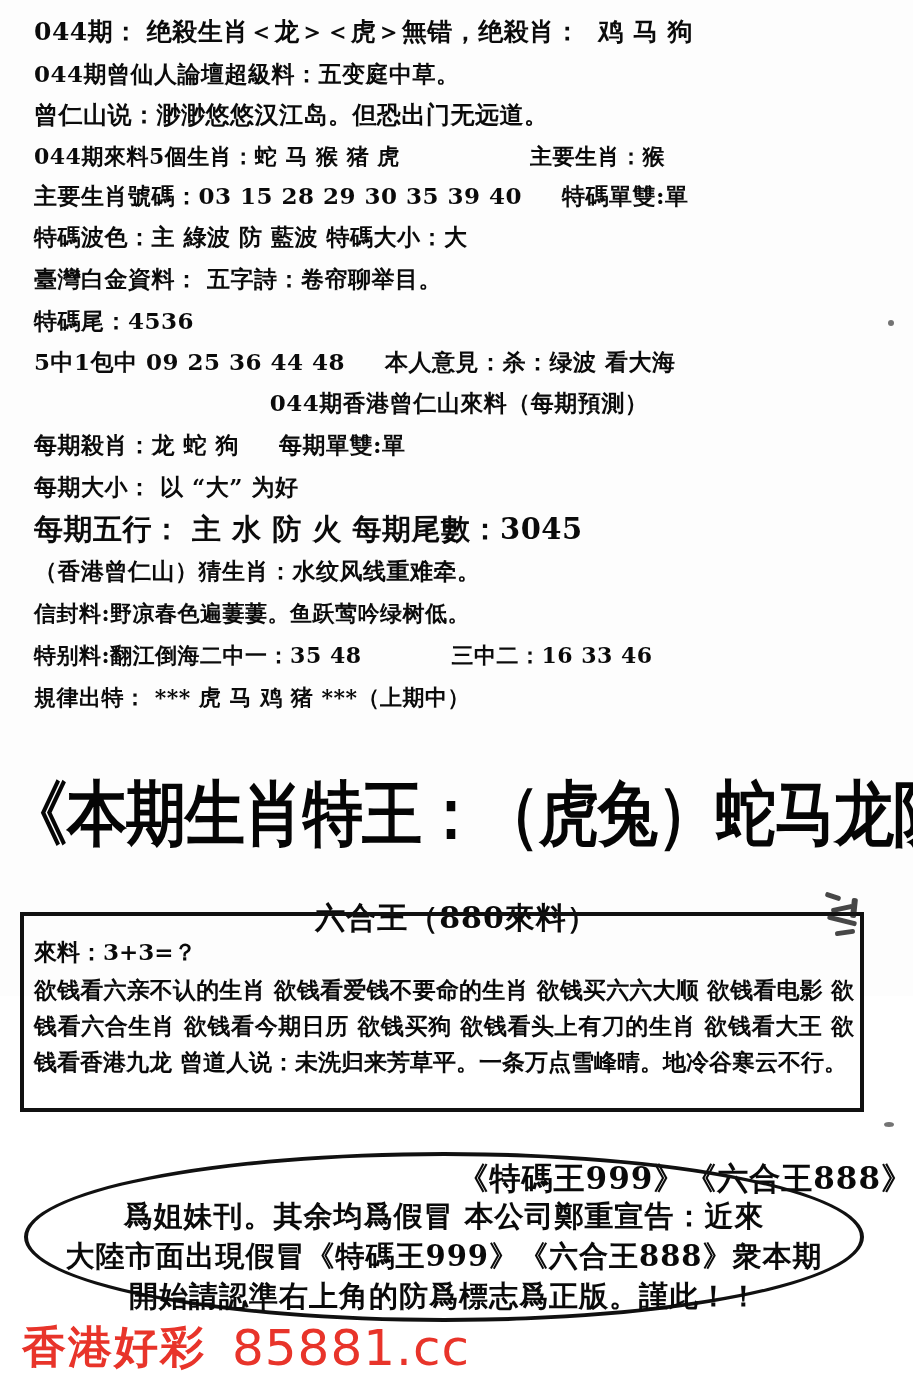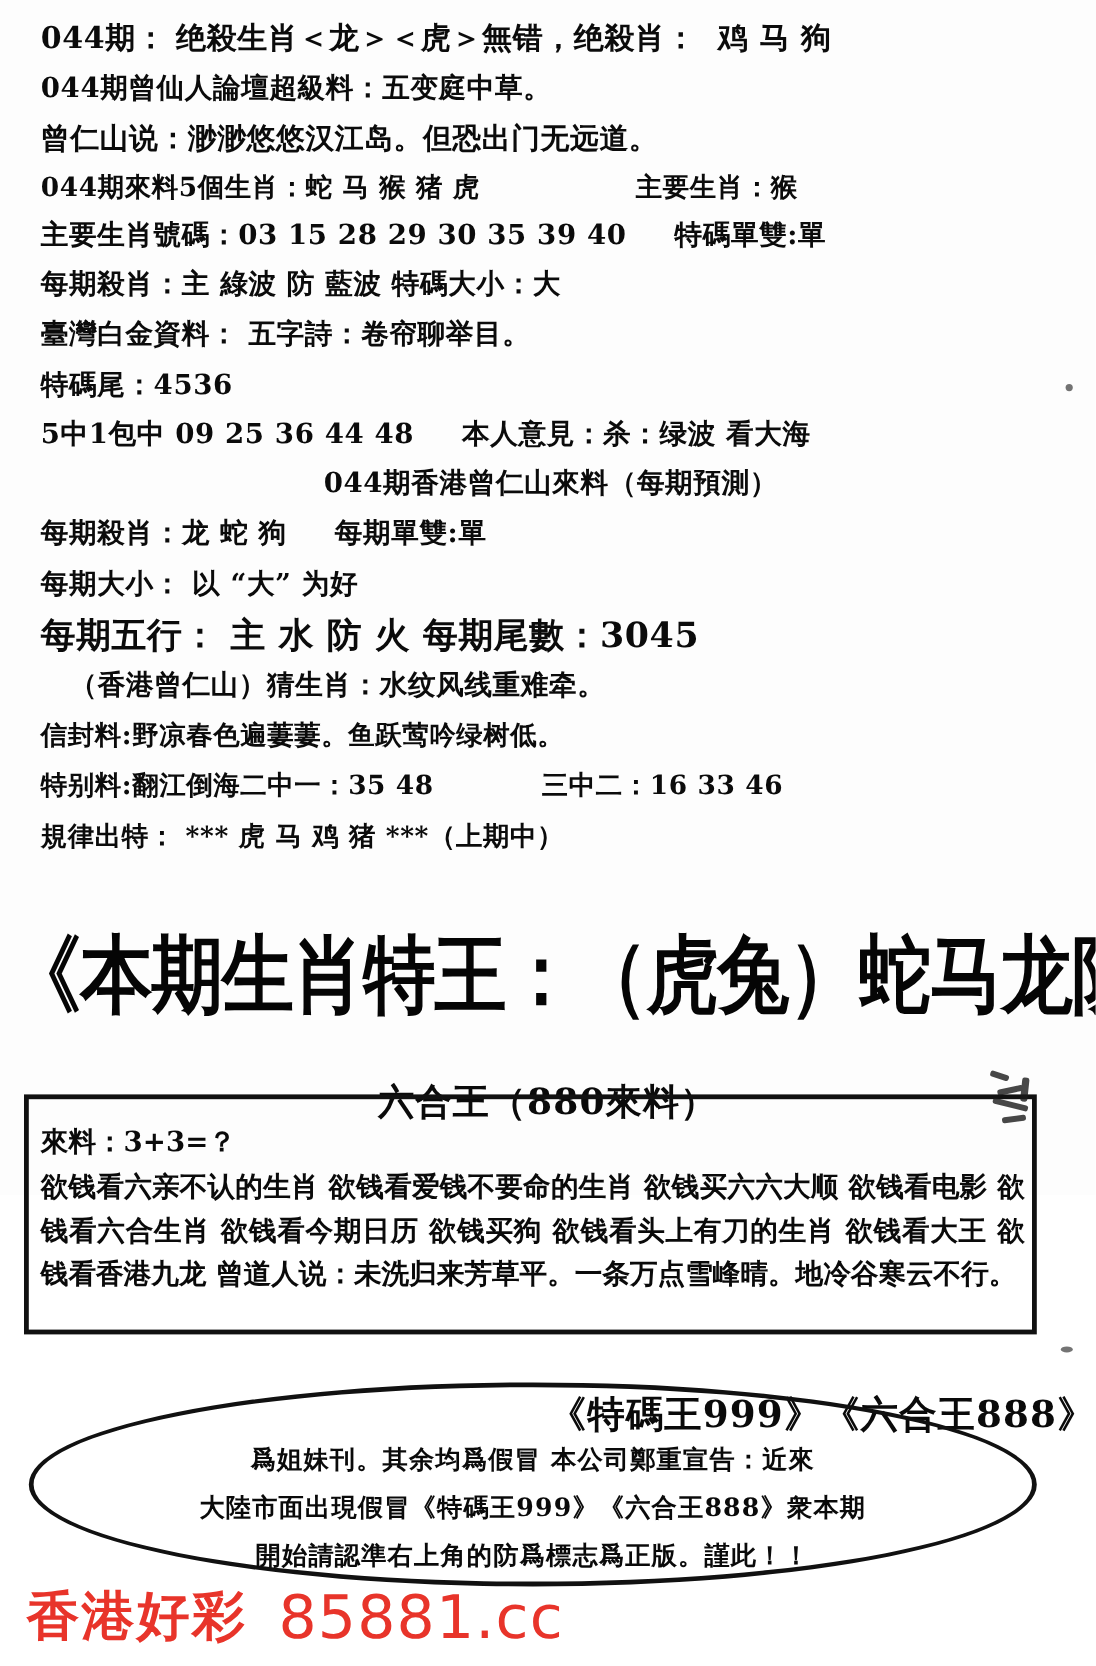--- a/index.html
+++ b/index.html
@@ -50,21 +50,21 @@
   .l04 { font-size: 22px; line-height: 40px; }
   .l05 { font-size: 23px; line-height: 40px; }
   .l06 { font-size: 23px; line-height: 42px; }
   .l07 { font-size: 23px; line-height: 42px; }
   .l08 { font-size: 23px; line-height: 42px; }
   .l09 { font-size: 23px; line-height: 40px; }
   .l10 { font-size: 23px; line-height: 42px; justify-content: center; }
   .l11 { font-size: 23px; line-height: 42px; }
   .l12 { font-size: 23px; line-height: 42px; }
   .l13 { font-size: 29px; line-height: 42px; }
-  .l14 { font-size: 23px; line-height: 42px; margin-left: 24px; }
+  .l14 { font-size: 23px; line-height: 42px; }
   .l15 { font-size: 22px; line-height: 42px; }
   .l16 { font-size: 22px; line-height: 42px; }
   .l17 { font-size: 22px; line-height: 42px; }
 
   .gap-sm { width: 18px; display:inline-block; }
   .gap-md { width: 40px; display:inline-block; }
   .gap-lg { width: 90px; display:inline-block; }
   .gap-xl { width: 130px; display:inline-block; }
 
   
@@ -160,21 +160,21 @@
     left: 24px;
     width: 840px;
     text-align: center;
     font-family: "DejaVu Serif", serif;
     font-weight: bold;
     color: #0a0a0a;
   }
   .oval-lines .ol {
     display: block;
     white-space: nowrap;
-    font-size: 21px;
+    font-size: 29px;
     line-height: 40px;
     letter-spacing: 1px;
   }
 
   
   .brand {
     position: absolute;
     left: 22px;
     top: 1318px;
     display: flex;
@@ -247,21 +247,21 @@
       <span class="seg">主要生肖：猴</span>
     </div>
 
     <div class="line l05">
       <span class="seg">主要生肖號碼：03 15 28 29 30 35 39 40</span>
       <span class="gap-md"></span>
       <span class="seg">特碼單雙:單</span>
     </div>
 
     <div class="line l06">
-      <span class="seg">每期殺肖：主 綠波 防 藍波 特碼大小：大</span>
+      <span class="seg">特碼波色：主 綠波 防 藍波 特碼大小：大</span>
     </div>
 
     <div class="line l07">
       <span class="seg">臺灣白金資料： 五字詩：卷帘聊举目。</span>
     </div>
 
     <div class="line l08">
       <span class="seg">特碼尾：4536</span>
     </div>
 

